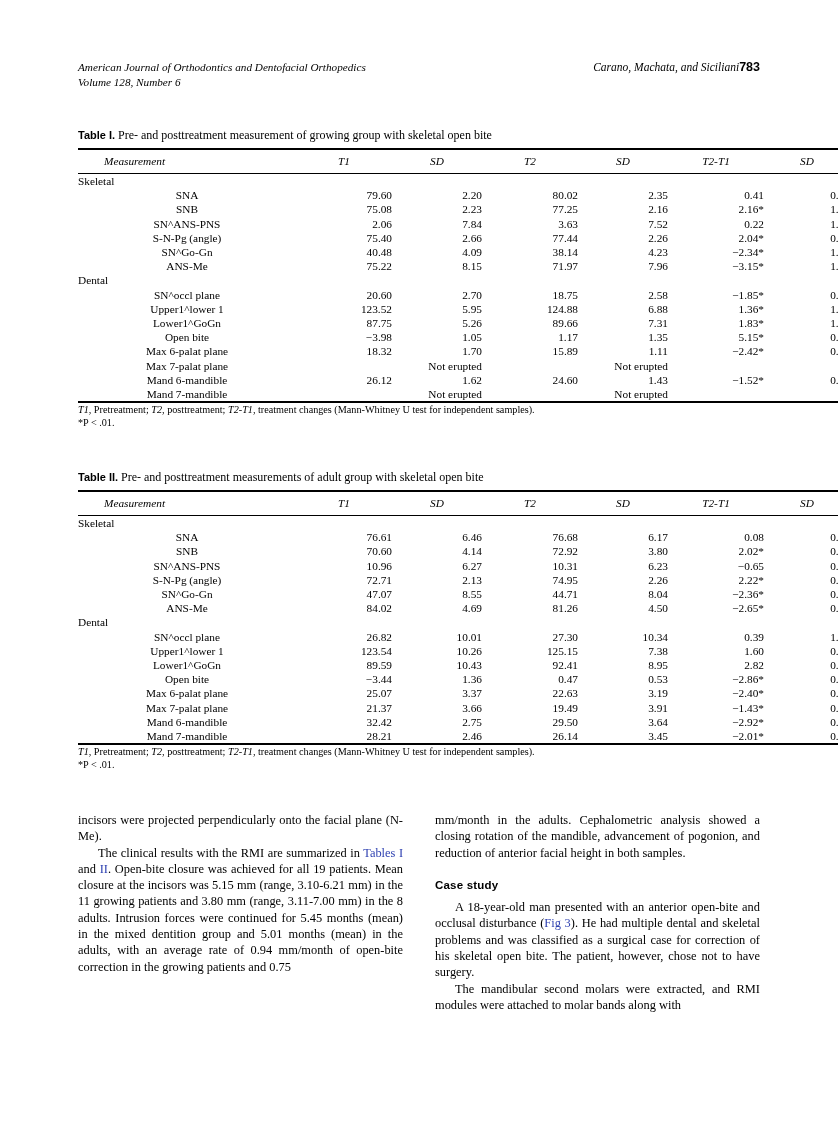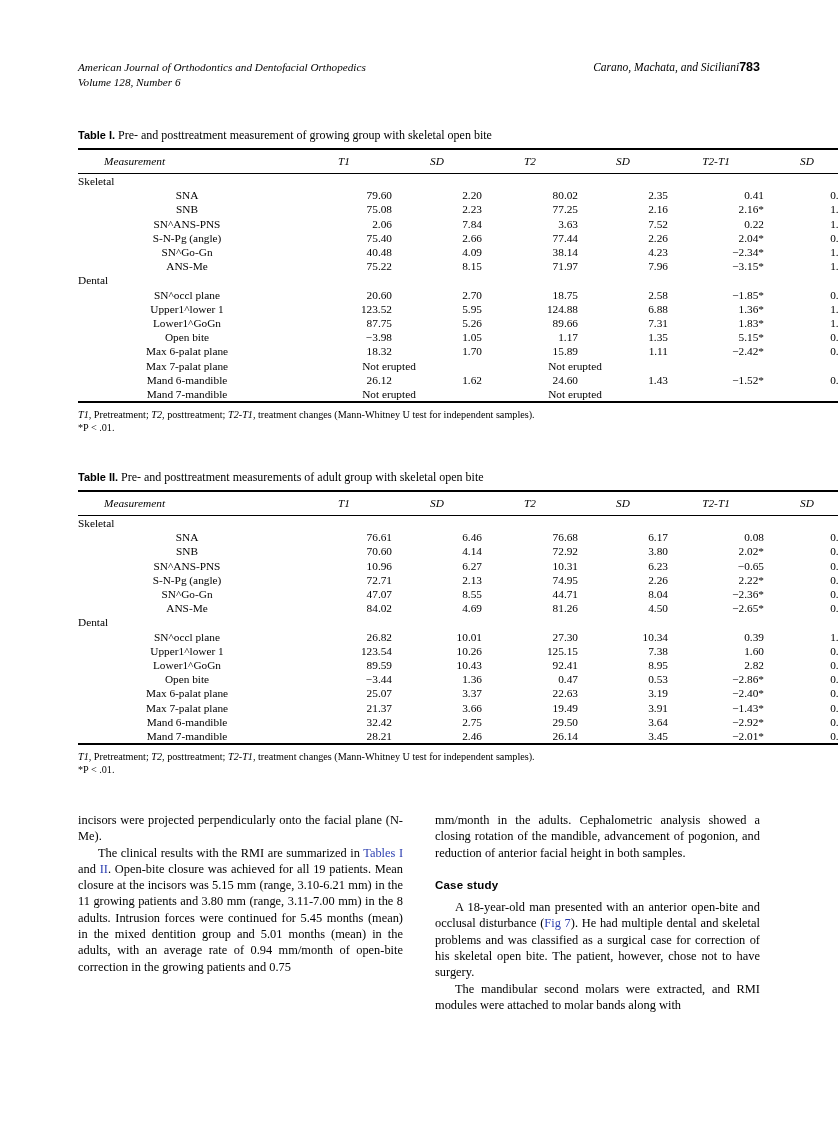--- a/index.html
+++ b/index.html
@@ -96,29 +96,28 @@
   table.data tbody td {
     padding: 1.1px 0;
     font-size: 11.3px;
     vertical-align: baseline;
   }
   td.meas  { text-align: center; margin-left: 36px; }
   td.group { text-align: left; padding-top: 3px; }
   td.indent { padding-left: 14px; }
   td.num   { text-align: right; padding-right: 24px; }
   td.num-last { text-align: right; padding-right: 0px; }
-  td.span-ne { text-align: center; }
+  td.span-ne { text-align: right; }
 
   tr.lastrow td { padding-bottom: 6px; }
   table.data tbody tr.endrule td { border-bottom: 2.2px solid #000; }
 
   .tbl-notes {
     font-size: 10.2px;
     line-height: 13.2px;
-    padding-top: 5px;
   }
   .tbl-notes i { font-style: italic; }
   .tbl-notes .star { font-size: 10.2px; }
 
   
   .body-cols {
     position: absolute;
     left: 78px;
     top: 812px;
     width: 682px;
@@ -517,18 +516,18 @@
   <div class="body-cols">
 
     <div class="col left">
       <p class="noindent">incisors were projected perpendicularly onto the facial plane (N-Me).</p>
       <p><span>The clinical results with the RMI are summarized in </span><a class="xref" href="#" style="color: rgb(44, 63, 176);">Tables I</a><span> and </span><a class="xref" href="#" style="color: rgb(44, 63, 176);">II</a><span>. Open-bite closure was achieved for all 19 patients. Mean closure at the incisors was 5.15 mm (range, 3.10-6.21 mm) in the 11 growing patients and 3.80 mm (range, 3.11-7.00 mm) in the 8 adults. Intrusion forces were continued for 5.45 months (mean) in the mixed dentition group and 5.01 months (mean) in the adults, with an average rate of 0.94 mm/month of open-bite correction in the growing patients and 0.75</span></p>
     </div>
 
     <div class="col right">
       <p class="noindent">mm/month in the adults. Cephalometric analysis showed a closing rotation of the mandible, advancement of pogonion, and reduction of anterior facial height in both samples.</p>
       <div class="sec-head sub">Case study</div>
-      <p><span>A 18-year-old man presented with an anterior open-bite and occlusal disturbance (</span><a class="xref" href="#" style="color: rgb(44, 63, 176);">Fig 7</a><span>). He had multiple dental and skeletal problems and was classified as a surgical case for correction of his skeletal open bite. The patient, however, chose not to have surgery.</span></p>
+      <p><span>A 18-year-old man presented with an anterior open-bite and occlusal disturbance (</span><a class="xref" href="#" style="color: rgb(44, 63, 176);">Fig 3</a><span>). He had multiple dental and skeletal problems and was classified as a surgical case for correction of his skeletal open bite. The patient, however, chose not to have surgery.</span></p>
       <p>The mandibular second molars were extracted, and RMI modules were attached to molar bands along with</p>
     </div>
 
   </div>
 </div>
 
 </body></html>

